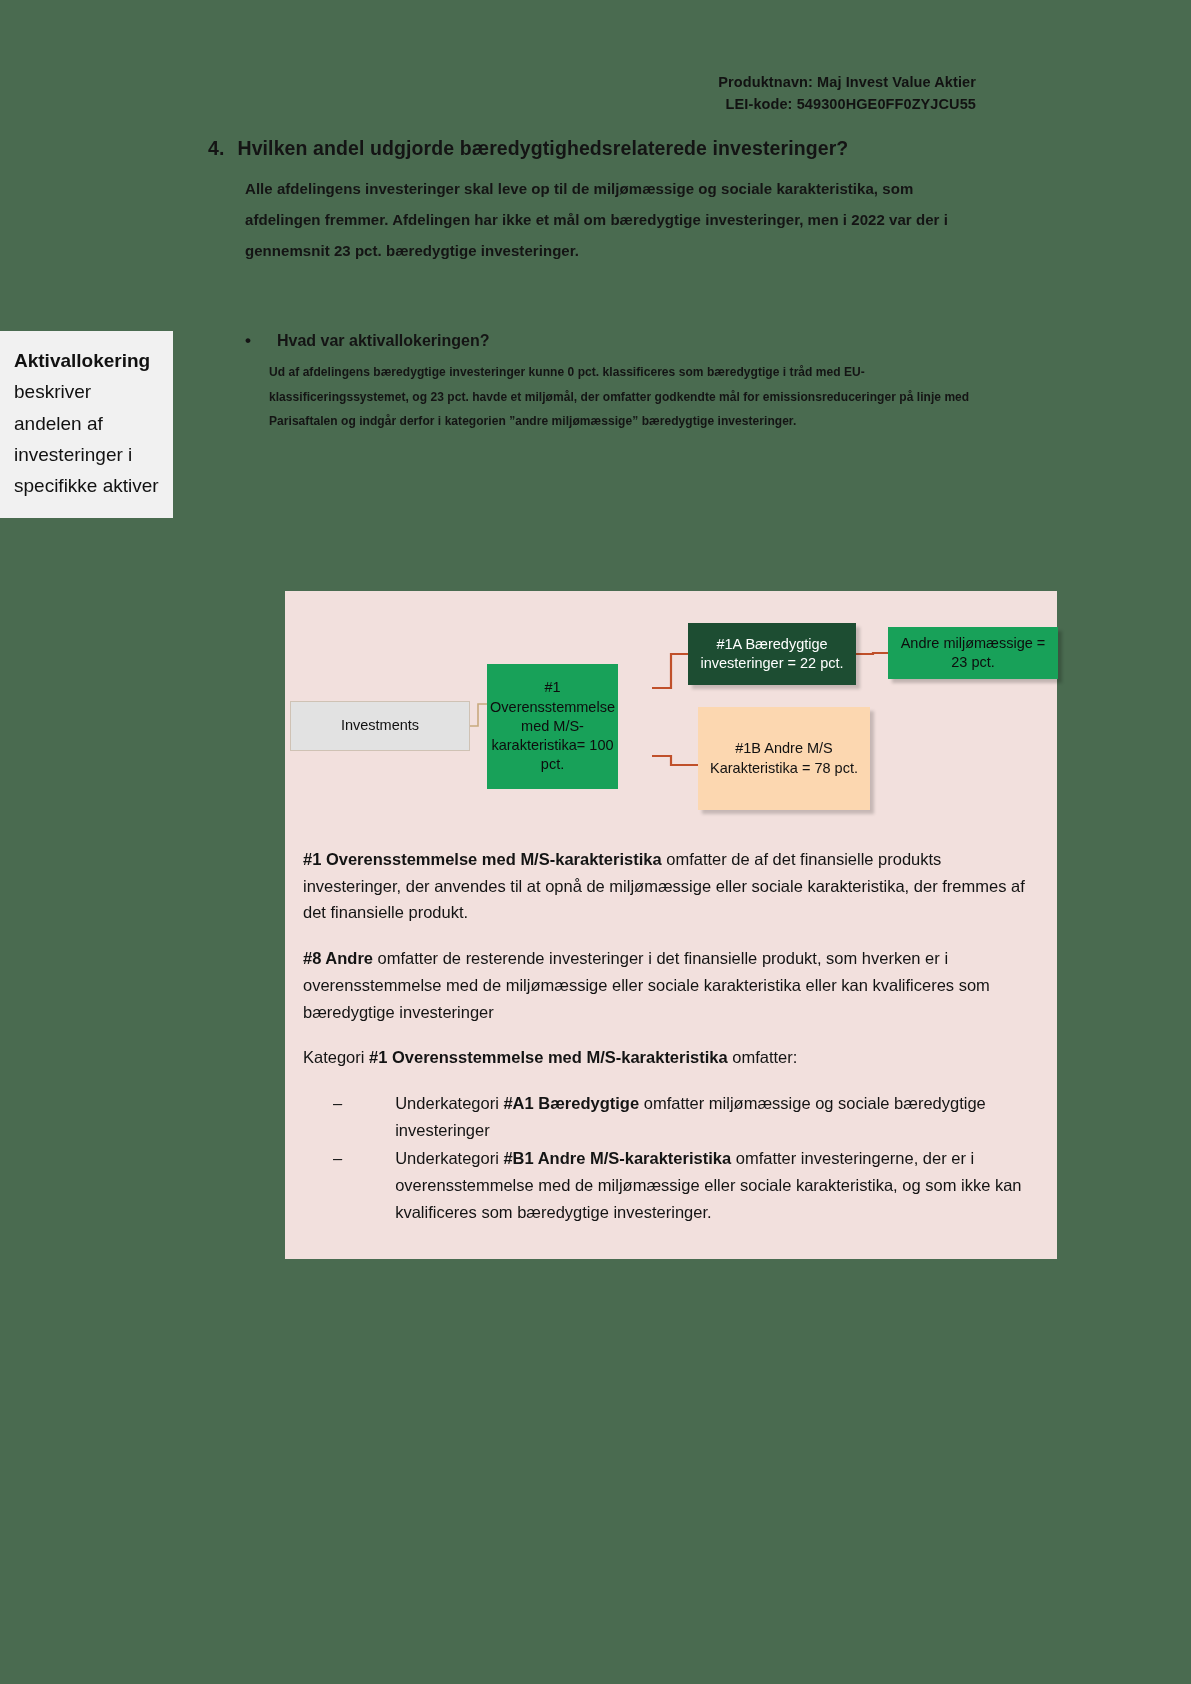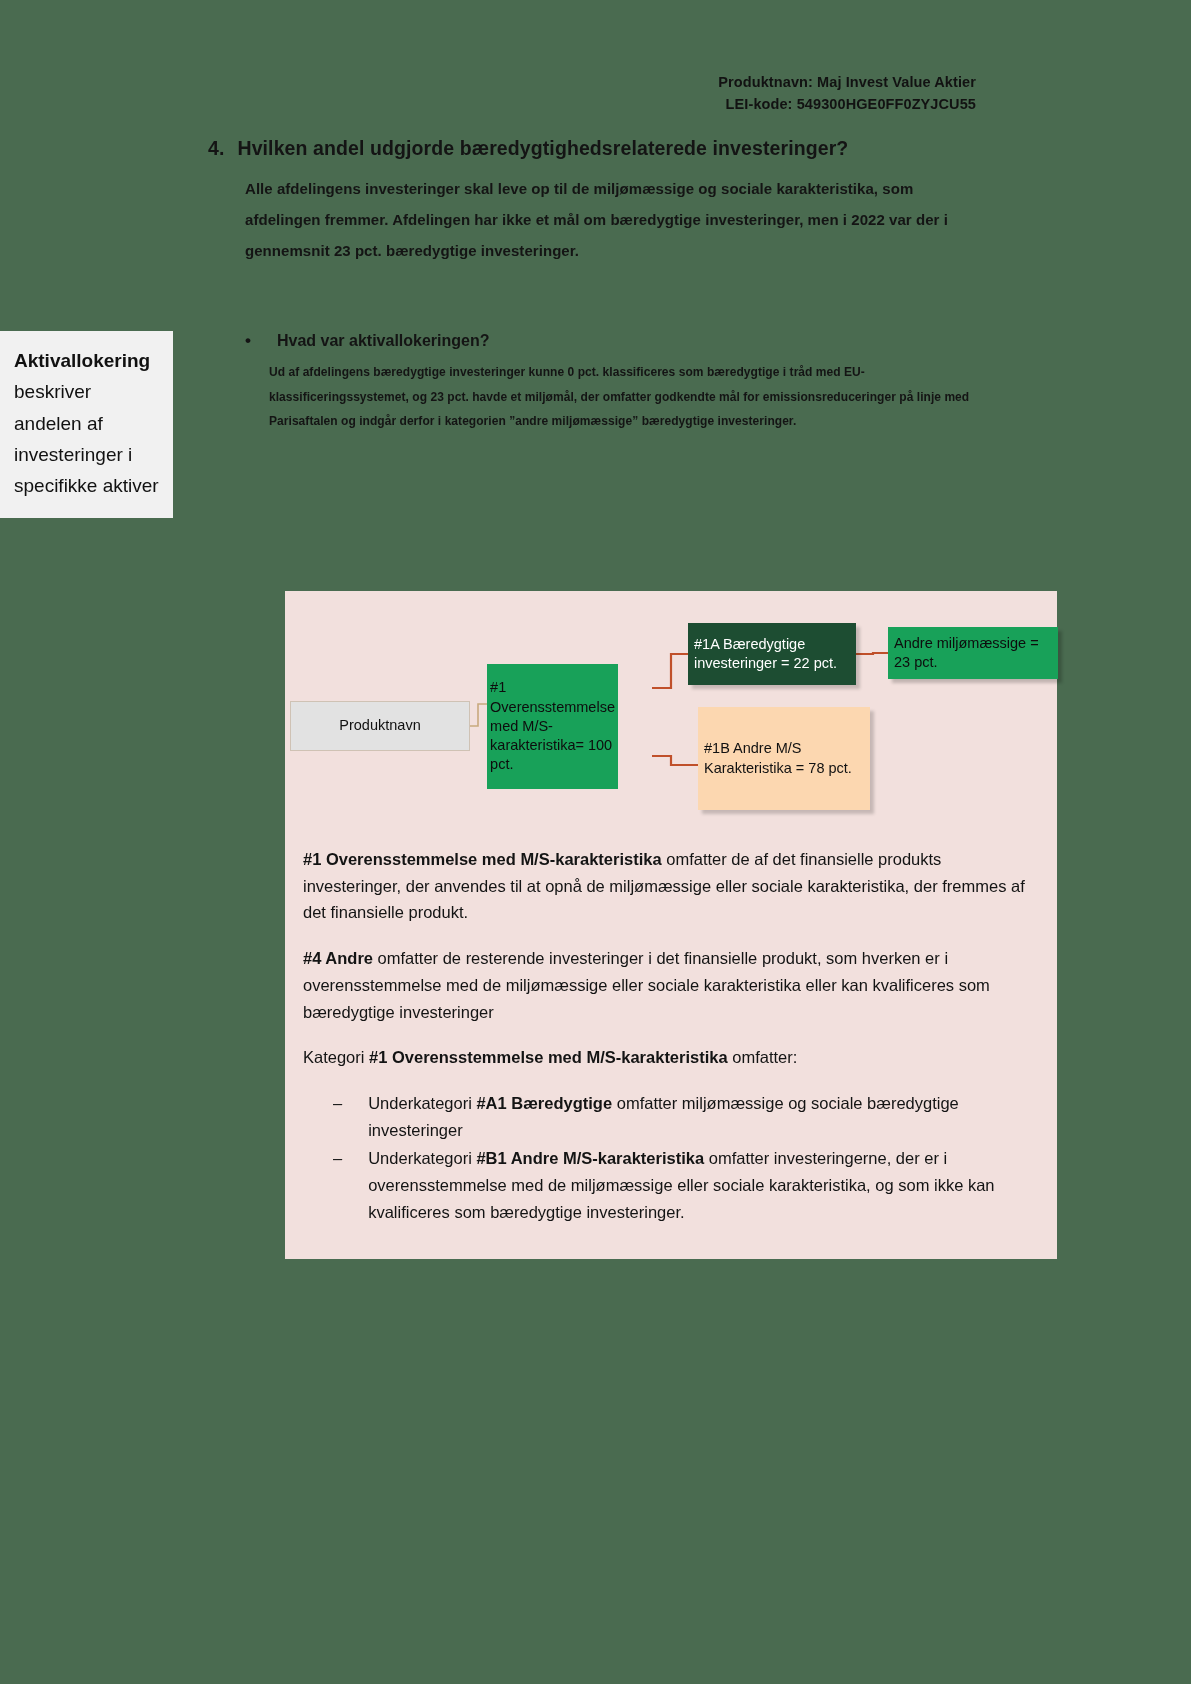--- a/index.html
+++ b/index.html
@@ -111,21 +111,21 @@
     height: 668px;
     background: #f2e0dd;
   }
 
   .node {
     position: absolute;
     box-sizing: border-box;
     display: flex;
     align-items: center;
     justify-content: center;
-    text-align: left;
+    text-align: center;
     font-size: 14.5px;
     line-height: 1.33;
     padding: 4px 6px;
   }
   .node-investments {
     left: 5px;  top: 110px;
     width: 180px; height: 50px;
     background: #e2e2e2;
     border: 1px solid #cfc2b4;
     color: #111;
@@ -177,21 +177,21 @@
     padding: 0;
     list-style: none;
   }
   .panel-list li {
     display: flex;
     gap: 26px;
     padding-left: 34px;
     margin-bottom: 2px;
   }
   .panel-list .dash { flex: 0 0 auto; }
-  .panel-list .li-body { flex: 1 1 auto; }
+  .panel-list .li-body { flex: 1 1 auto; margin-left: 27px; }
 </style>
 </head>
 <body>
 
 <div class="doc-header">
   <div>Produktnavn: Maj Invest Value Aktier</div>
   <div>LEI-kode: 549300HGE0FF0ZYJCU55</div>
 </div>
 
 <div class="section-heading">
@@ -218,21 +218,21 @@
     <polyline points="185,135 193,135 193,113 202,113" fill="none" stroke="#c8a97e" stroke-width="1.6"></polyline>
 
     <polyline points="367,97 386,97 386,63 403,63" fill="none" stroke="#c0502a" stroke-width="2.2"></polyline>
 
     <polyline points="367,165 386,165 386,174 413,174" fill="none" stroke="#c0502a" stroke-width="2.2"></polyline>
 
     <polyline points="571,63 588,63 588,62 603,62" fill="none" stroke="#c0502a" stroke-width="2.2"></polyline>
   </svg>
 
   <div class="node node-investments">
-    <span>Produktnavn</span>
+    <span>Investments</span>
   </div>
 
   <div class="node node-1">
     <span>#1 Overensstemmelse med M/S-karakteristika= 100 pct.</span>
   </div>
 
   <div class="node node-1a">
     <span>#1A Bæredygtige investeringer = 22 pct.</span>
   </div>
 
@@ -242,21 +242,21 @@
 
   <div class="node node-andre">
     <span>Andre miljømæssige = 23 pct.</span>
   </div>
 
   <div class="panel-text">
     <p>
       <b>#1 Overensstemmelse med M/S-karakteristika</b><span> omfatter de af det finansielle produkts investeringer, der anvendes til at opnå de miljømæssige eller sociale karakteristika, der fremmes af det finansielle produkt.</span>
     </p>
     <p>
-      <b>#4 Andre</b><span> omfatter de resterende investeringer i det finansielle produkt, som hverken er i overensstemmelse med de miljømæssige eller sociale karakteristika eller kan kvalificeres som bæredygtige investeringer</span>
+      <b>#8 Andre</b><span> omfatter de resterende investeringer i det finansielle produkt, som hverken er i overensstemmelse med de miljømæssige eller sociale karakteristika eller kan kvalificeres som bæredygtige investeringer</span>
     </p>
     <p>
       <span>Kategori </span><b>#1 Overensstemmelse med M/S-karakteristika</b><span> omfatter:</span>
     </p>
     <ul class="panel-list">
       <li>
         <span class="dash">–</span>
         <span class="li-body"><span>Underkategori </span><b>#A1 Bæredygtige</b><span> omfatter miljømæssige og sociale bæredygtige investeringer</span></span>
       </li>
       <li>

